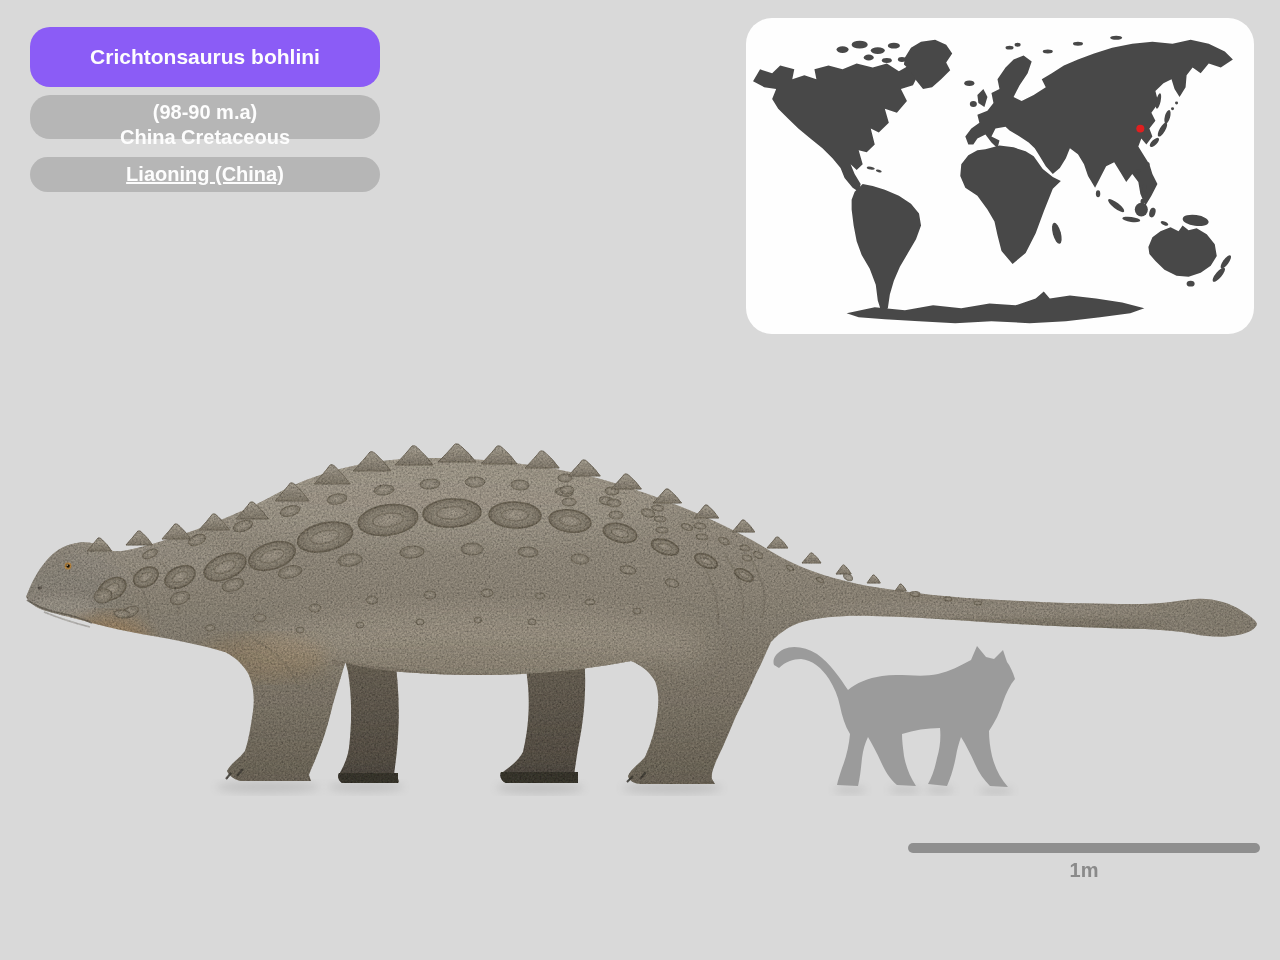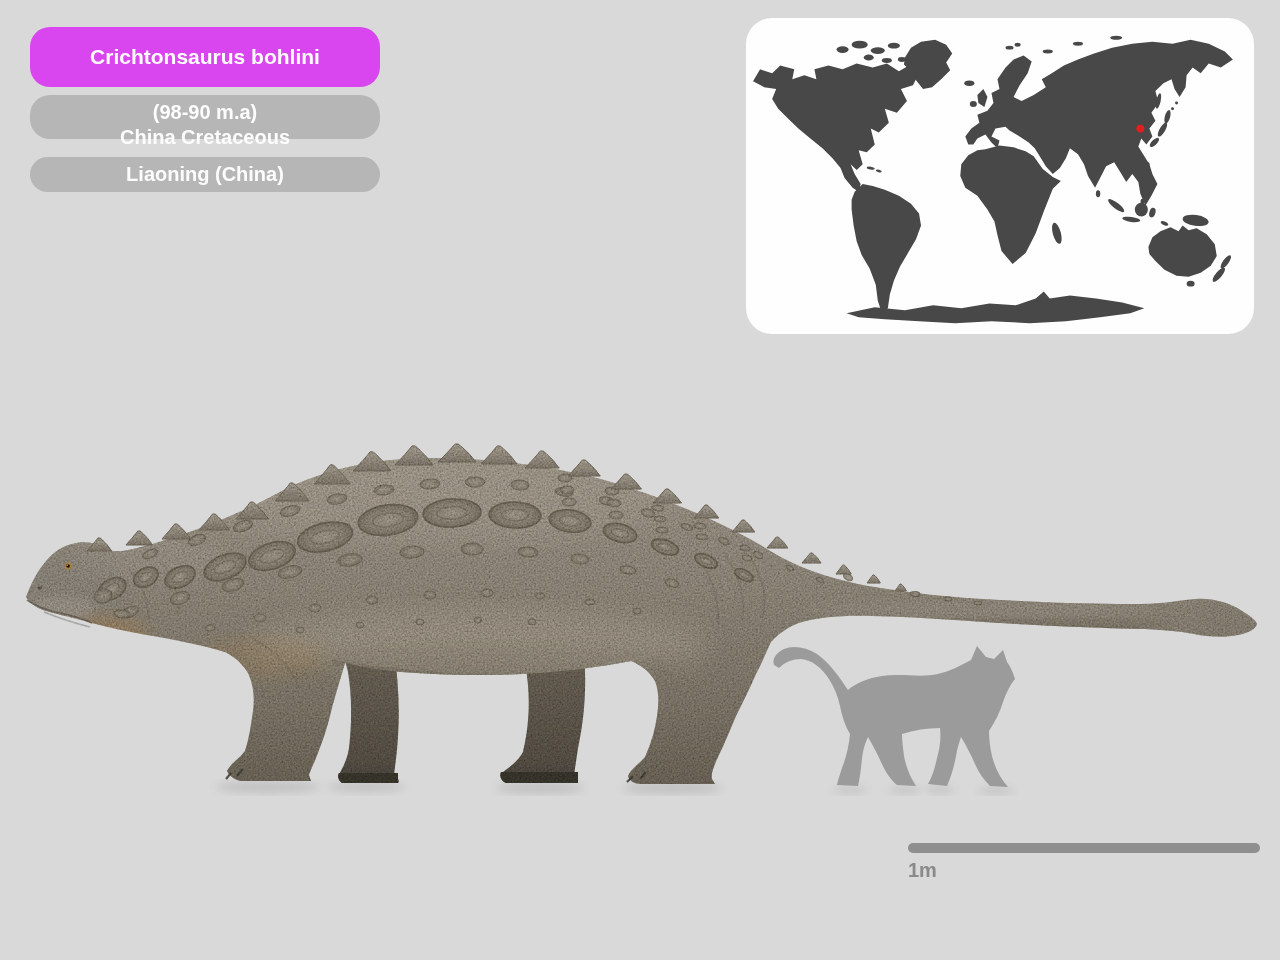--- a/index.html
+++ b/index.html
@@ -9,37 +9,37 @@
     font-family:"Liberation Sans","DejaVu Sans",sans-serif;
     position:relative;overflow:hidden;
   }
   .stage{position:absolute;left:0;top:0;width:1280px;height:960px;}
   
   .pill{
     position:absolute;left:30px;width:350px;
     border-radius:20px;color:#fdfdfd;font-weight:bold;
     text-align:center;box-sizing:border-box;
   }
-  .pill-species{top:27px;height:60px;background:#d946ef;font-size:21px;line-height:60px;}
+  .pill-species{top:27px;height:60px;background:#8b5cf6;font-size:21px;line-height:60px;}
   .pill-period{top:95px;height:44px;background:#b6b6b6;font-size:20px;line-height:25px;padding-top:5px;}
-  .pill-locality{top:157px;height:35px;background:#b6b6b6;font-size:20px;line-height:35px;border-radius:18px;}
+  .pill-locality{top:157px;height:35px;background:#b6b6b6;font-size:20px;line-height:35px;border-radius:18px;text-decoration:underline;}
   
   .map-card{
     position:absolute;left:746px;top:18px;width:508px;height:316px;
     background:#fefefe;border-radius:26px;overflow:hidden;
   }
   .map-card svg{display:block;width:100%;height:100%;}
   
   .scale-bar{
     position:absolute;left:908px;top:843px;width:352px;height:10px;
     background:#8f8f8f;border-radius:5px;
   }
   .scale-label{
     position:absolute;left:908px;top:859px;width:352px;
-    font-size:20px;font-weight:bold;color:#8a8a8a;
+    text-align:center;font-size:20px;font-weight:bold;color:#8a8a8a;
   }
   .scene{position:absolute;left:0;top:0;}
 </style>
 </head>
 <body>
 
 <div class="stage">
 
   <svg class="scene" width="1280" height="960" viewBox="0 0 1280 960">
     <defs>

